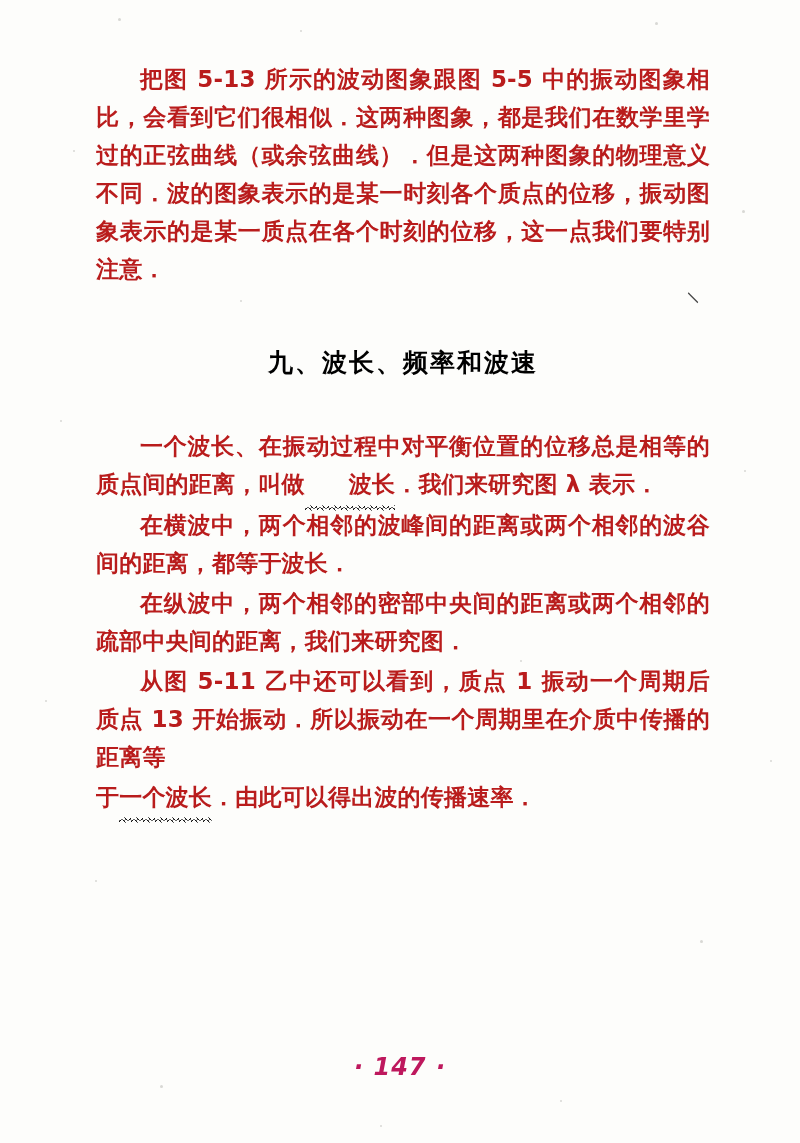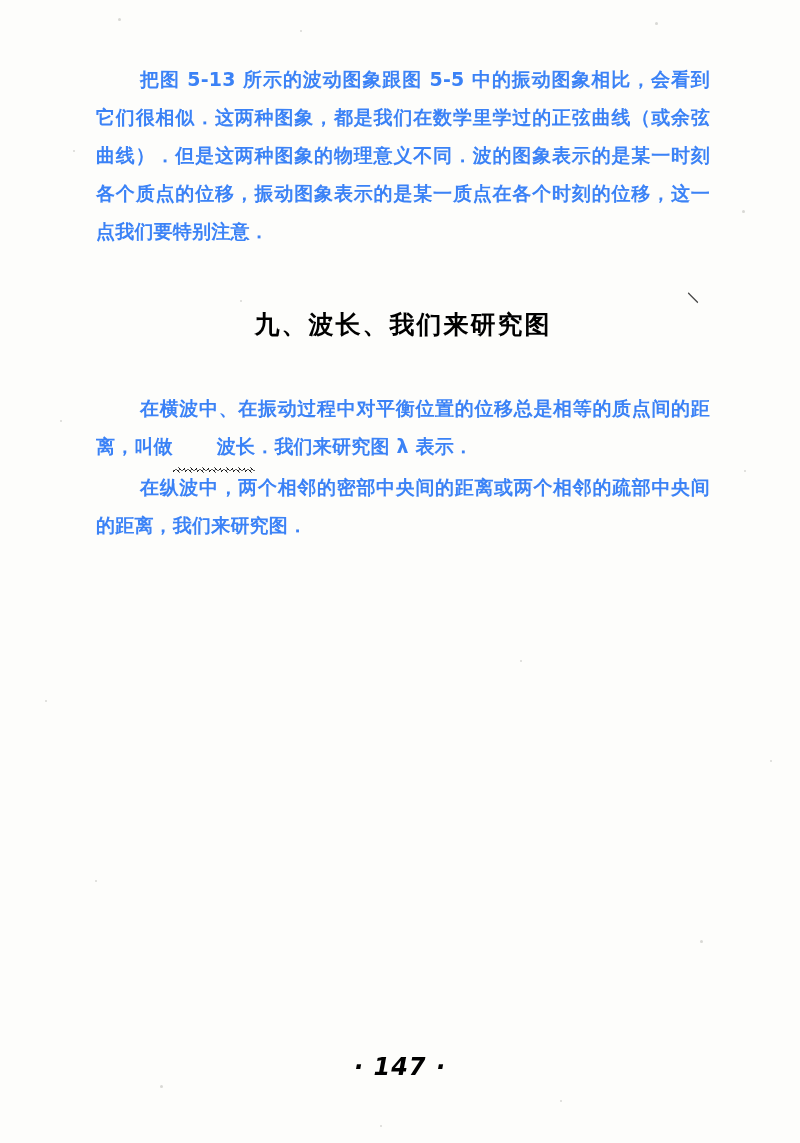--- a/index.html
+++ b/index.html
@@ -28,27 +28,27 @@
     opacity: .55;
   }
   .content {
     position: absolute;
     left: 96px;
     top: 60px;
     width: 614px;
   }
   p.para {
     margin: 0 0 2px 0;
-    font-size: 19px;
+    font-size: 23px;
     line-height: 38px;
     letter-spacing: 0.2px;
     text-align: justify;
     text-justify: inter-character;
     font-weight: 600;
-    color: #3b82f6;
+    color: #b91c1c;
   }
   p.indent {
     text-indent: 44px;
   }
   h2.section-title {
     margin: 0;
     text-align: center;
     font-size: 25px;
     font-weight: 800;
     letter-spacing: 2px;
@@ -84,21 +84,21 @@
   .pagenum {
     position: absolute;
     left: 0;
     right: 0;
     bottom: 62px;
     text-align: center;
     font-size: 24px;
     font-weight: 800;
     font-style: italic;
     letter-spacing: 1px;
-    color: #000000;
+    color: #be185d;
   }
   .stray-mark {
     position: absolute;
     color: #444;
     font-size: 16px;
   }
 </style>
 </head>
 <body>
 
@@ -121,26 +121,29 @@
   <div class="speck" style="left:770px;top:760px;width:2px;height:2px;"></div>
 </div>
 
 <div class="stray-mark" style="left:690px;top:288px;transform:rotate(-62deg);">/</div>
 
 <div class="content">
 
   <p class="para indent">把图 5-13 所示的波动图象跟图 5-5 中的振动图象相比，会看到它们很相似．这两种图象，都是我们在数学里学过的正弦曲线（或余弦曲线）．但是这两种图象的物理意义不同．波的图象表示的是某一时刻各个质点的位移，振动图象表示的是某一质点在各个时刻的位移，这一点我们要特别注意．</p>
 
   <div class="title-wrap">
-    <h2 class="section-title">九、波长、我们来研究图</h2>
+    <h2 class="section-title">九、波长、频率和波速</h2>
   </div>
 
 
-  <p class="para indent"><span>在横波中、在振动过程中对平衡位置的位移总是相等的质点间的距离，叫做</span><span class="bold-term wavy">波长</span><span>．我们来研究图 λ 表示．</span></p>
+  <p class="para indent"><span>一个波长、在振动过程中对平衡位置的位移总是相等的质点间的距离，叫做</span><span class="bold-term wavy">波长</span><span>．我们来研究图 λ 表示．</span></p>
 
+  <p class="para indent">在横波中，两个相邻的波峰间的距离或两个相邻的波谷间的距离，都等于波长．</p>
 
   <p class="para indent">在纵波中，两个相邻的密部中央间的距离或两个相邻的疏部中央间的距离，我们来研究图．</p>
 
+  <p class="para indent"><span>从图 5-11 乙中还可以看到，质点 1 振动一个周期后质点 13 开始振动．所以振动在一个周期里在介质中传播的距离等</span></p>
 
+  <p class="para"><span>于</span><span class="wavy">一个波长</span><span>．由此可以得出波的传播速率．</span></p>
 
 </div>
 
 <div class="pagenum">· 147 ·</div>
 
 </body></html>

